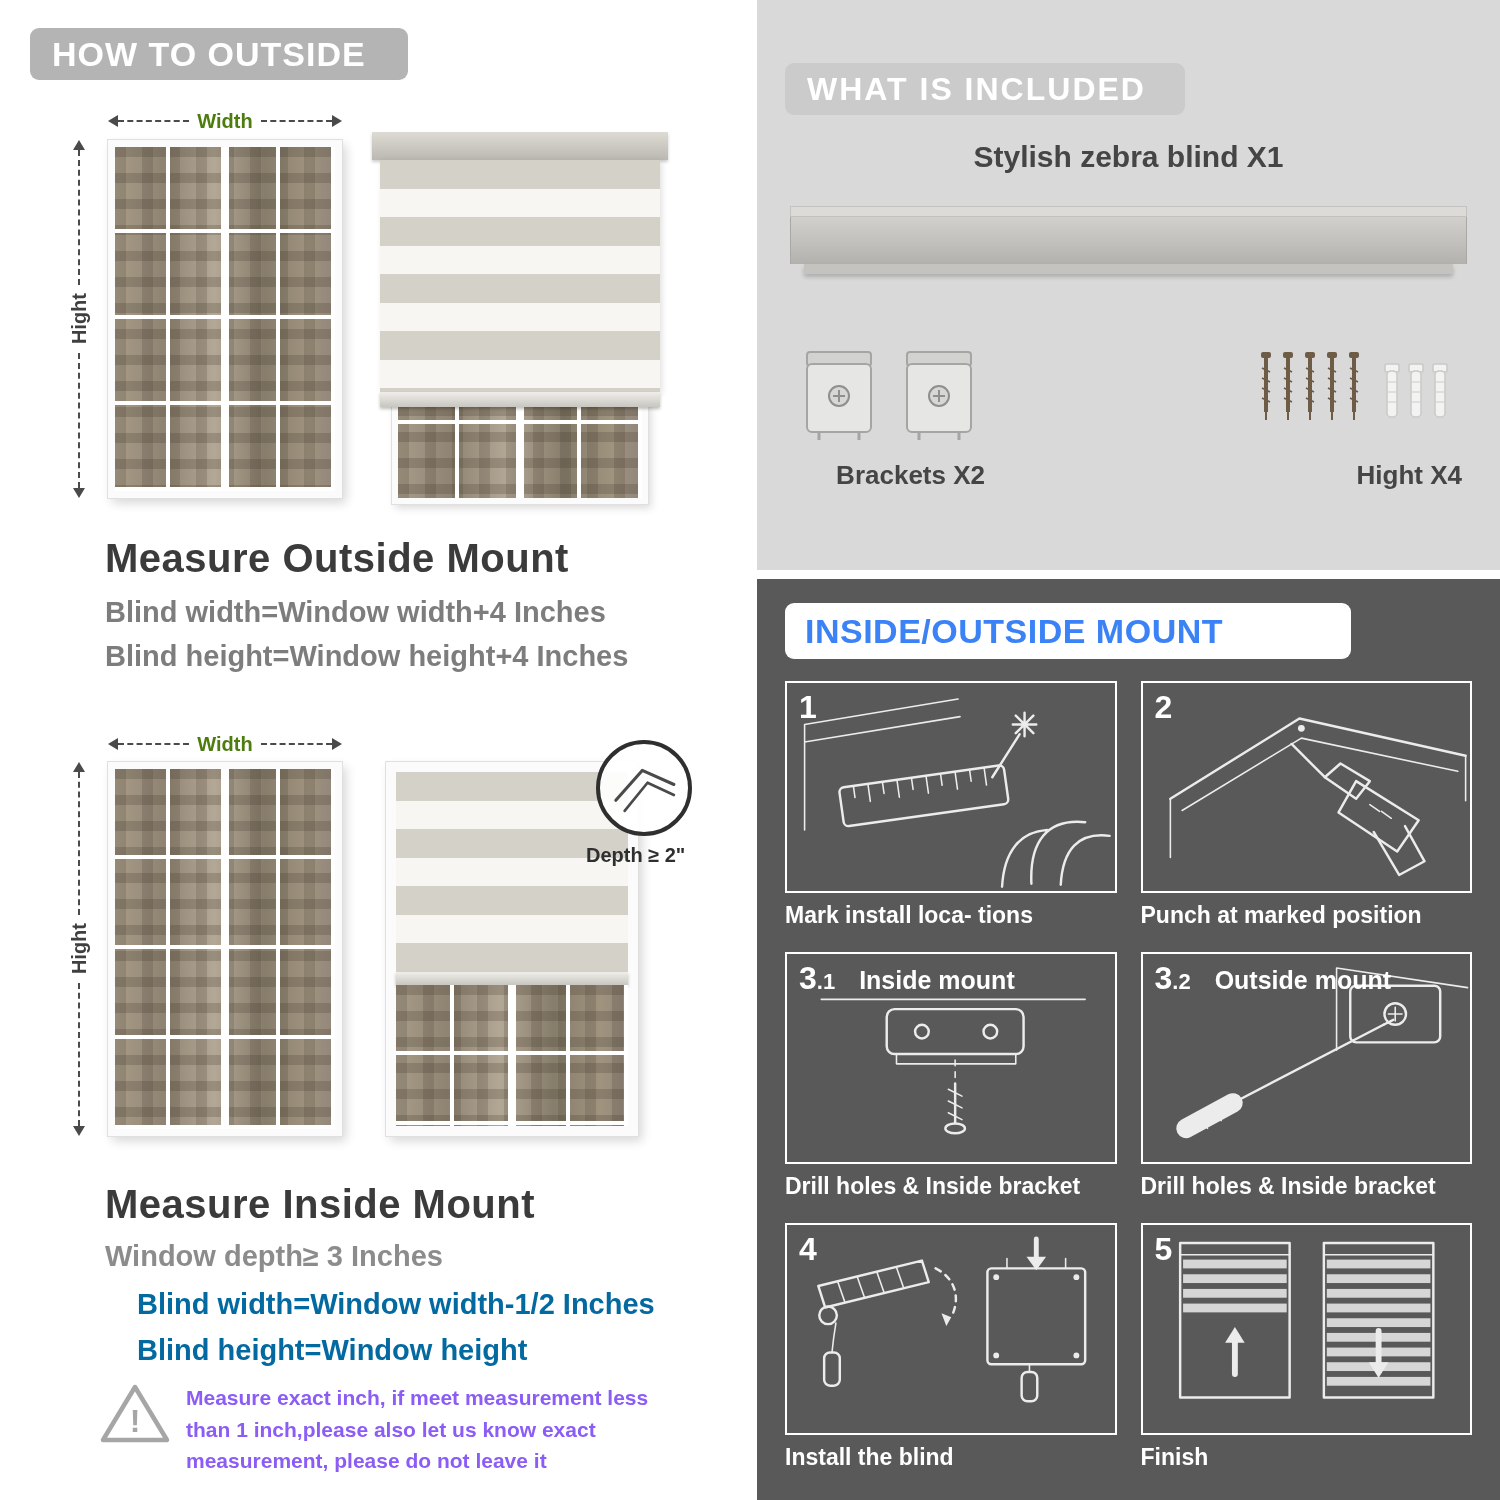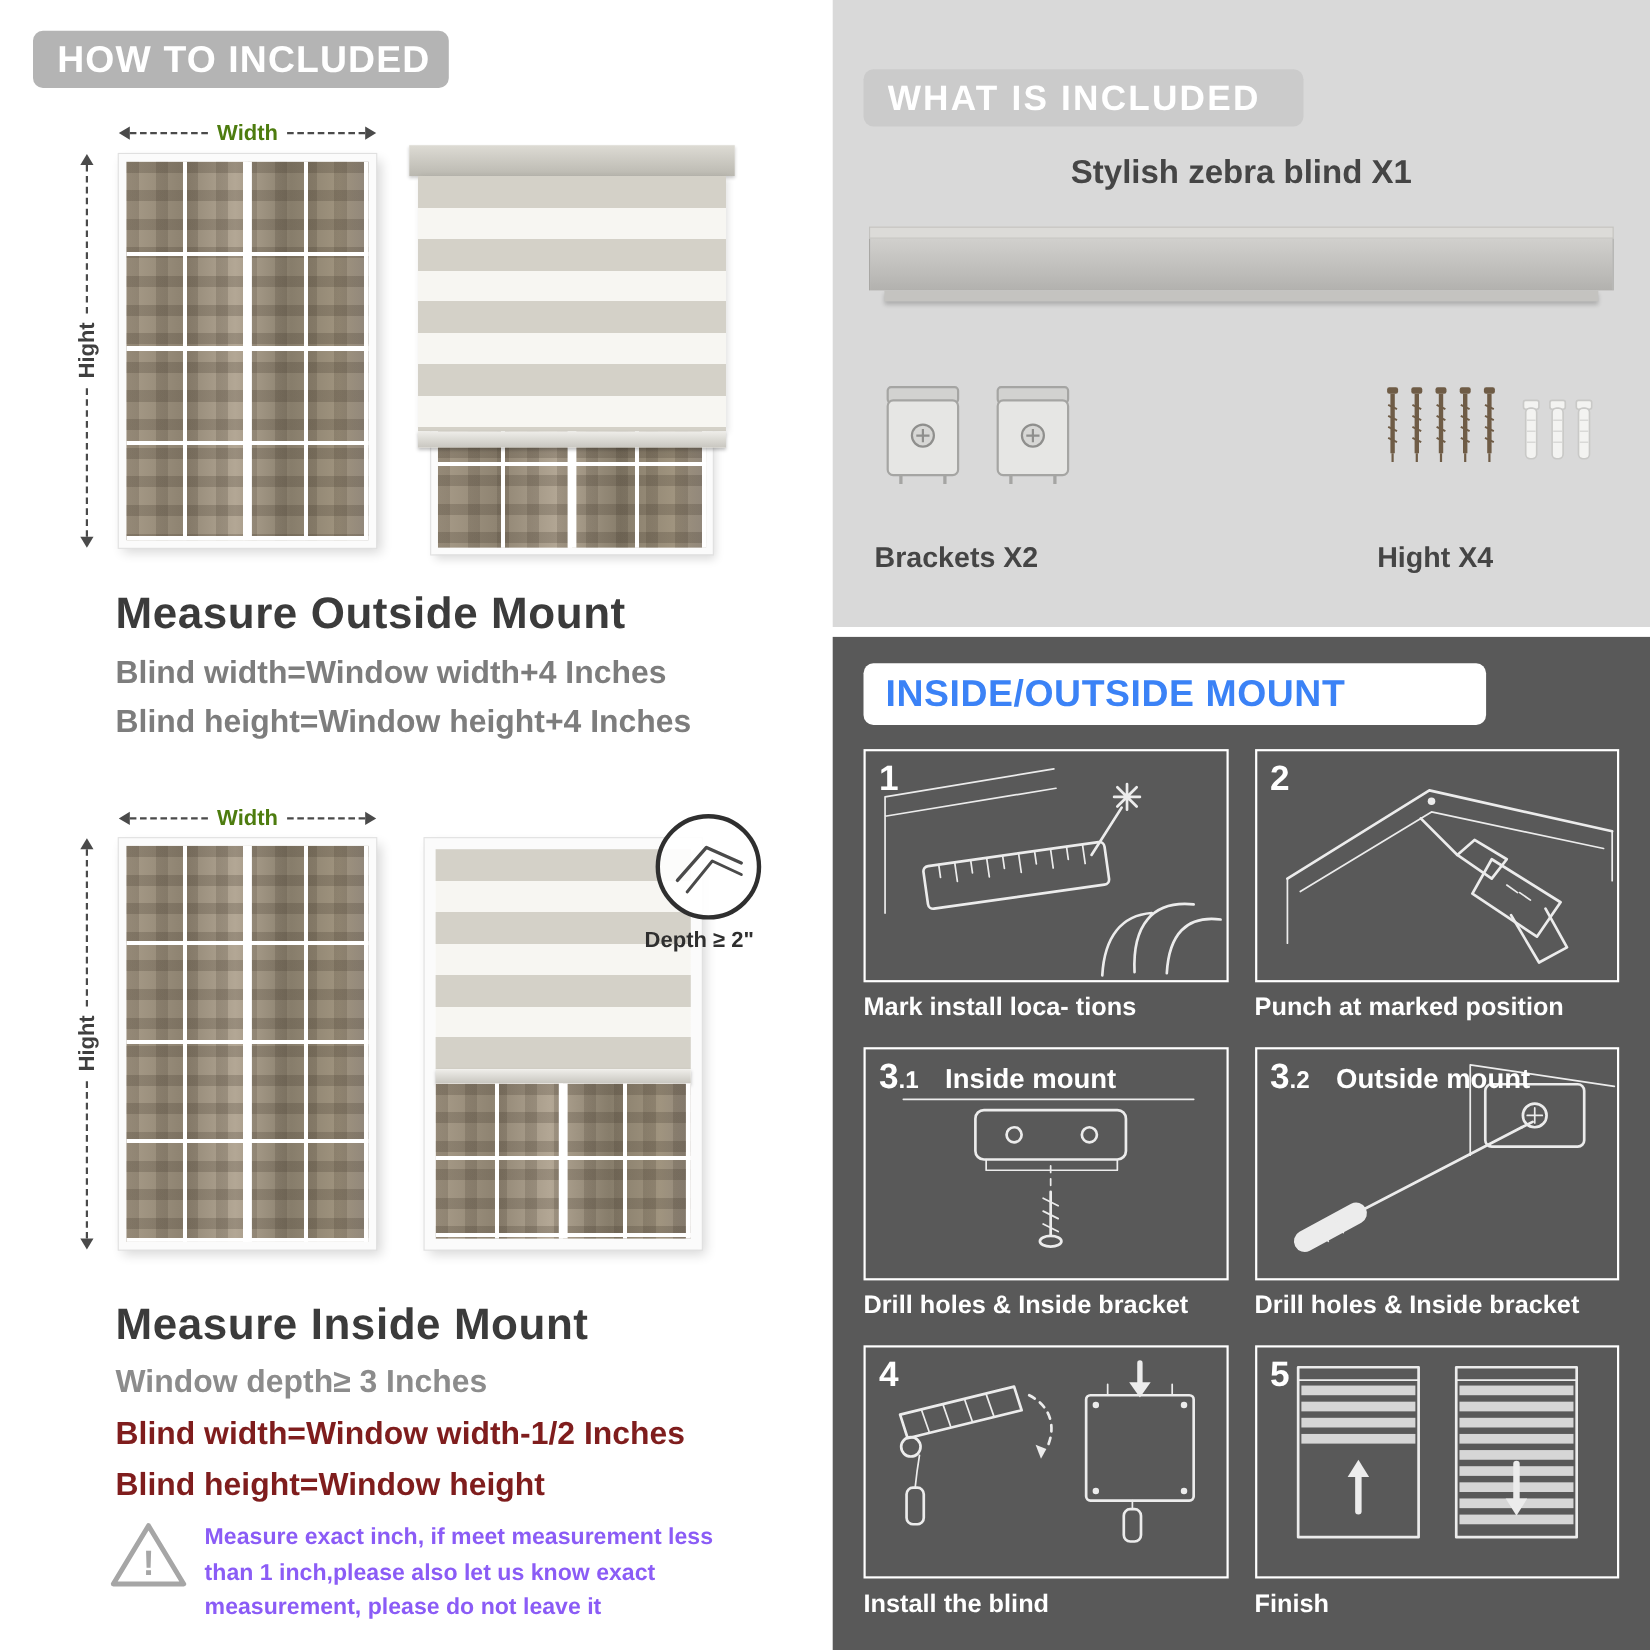--- a/index.html
+++ b/index.html
@@ -67,38 +67,38 @@
       repeating-linear-gradient(90deg, rgba(0,0,0,0) 0 54px, #fff 54px 58px),
       repeating-linear-gradient(180deg, rgba(0,0,0,0) 0 66px, #fff 66px 70px);}
   .bf2-mull{position:absolute;left:calc(50% - 4px);width:8px;top:213px;bottom:0;background:#fff;}
 
   .magnifier{position:absolute;left:596px;top:740px;width:96px;height:96px;border:4px solid #2f2f2f;border-radius:50%;
     background:rgba(255,255,255,.92);box-sizing:border-box;z-index:5;}
   .depth-label{position:absolute;left:586px;top:844px;font-size:20px;font-weight:bold;color:#2f2f2f;z-index:5;}
 
   .h-title{position:absolute;left:105px;font-size:40px;font-weight:bold;color:#3b3b3b;letter-spacing:.5px;}
   .h-line{position:absolute;left:105px;font-size:29px;font-weight:bold;color:#7d7d7d;}
-  .h-line.darker{color:#7f1d1d;}
+  .h-line.darker{color:#0369a1;margin-left:32px;}
   .h-line.lighter{color:#8c8c8c;}
 
   .warn-svg{position:absolute;left:98px;top:1380px;}
   .warn-text{position:absolute;left:186px;top:1382px;width:480px;font-size:21px;font-weight:bold;color:#8b5cf6;line-height:1.5;}
 
   
   .right-col{position:absolute;left:757px;top:0;width:743px;height:1500px;background:#fff;}
   .included{position:absolute;left:0;top:0;right:0;height:570px;background:#d9d9d9;}
   .pill-included{position:absolute;left:28px;top:26px;width:400px;height:52px;background:#cbcbcb;border-radius:9px;
     color:#fff;font-size:32px;font-weight:bold;line-height:52px;padding-left:22px;letter-spacing:2px;box-sizing:border-box;margin-top:37px;}
   .blind-label{position:absolute;left:0;right:0;top:140px;text-align:center;font-size:30px;font-weight:bold;color:#454545;}
   .headrail{position:absolute;left:33px;top:206px;width:677px;}
   .hr-top{height:11px;background:#dcdbd8;border:1px solid #c3c2bf;box-sizing:border-box;}
   .hr-front{height:47px;background:linear-gradient(180deg,#d1d0cd,#bcbbb8 70%,#b2b1ae);border-left:1px solid #a9a8a5;border-right:1px solid #a9a8a5;}
   .hr-lip{height:10px;width:96%;margin:0 auto;background:#c4c3c0;box-shadow:0 3px 4px rgba(0,0,0,.2);}
   .items-row{position:absolute;left:38px;right:38px;top:340px;display:flex;justify-content:space-between;}
-  .item{display:flex;flex-direction:column;align-items:flex-start;gap:31px;}
+  .item{display:flex;flex-direction:column;align-items:flex-end;}
   .item-label{margin-top:10px;font-size:26px;font-weight:bold;color:#454545;white-space:nowrap;}
 
   .mount{position:absolute;left:0;top:579px;right:0;bottom:0;background:#595959;}
   .pill-mount{position:absolute;left:28px;top:24px;width:566px;height:56px;background:#fff;border-radius:9px;
     color:#3b82f6;font-size:34px;font-weight:bold;line-height:56px;padding-left:20px;letter-spacing:.5px;box-sizing:border-box;}
   .steps-grid{position:absolute;left:28px;right:28px;top:102px;display:grid;grid-template-columns:1fr 1fr;column-gap:24px;row-gap:20px;}
   .panel{position:relative;height:212px;border:2px solid #fff;box-sizing:border-box;}
   .step-head{position:absolute;top:6px;left:12px;display:flex;align-items:baseline;color:#fff;z-index:2;}
   .num{font-size:32px;font-weight:bold;}
   .sub{font-size:22px;font-weight:bold;}
@@ -112,21 +112,21 @@
   .fillw{fill:#ececec;stroke:none;}
   .band{fill:rgba(236,236,236,.85);stroke:none;}
 </style>
 </head>
 <body>
 
 <div class="root">
 
   <section class="left-col">
 
-    <div class="pill-howto">HOW TO INCLUDED</div>
+    <div class="pill-howto">HOW TO OUTSIDE</div>
 
     <div class="harrow" style="left:108px;top:110px;width:234px;">
       <i class="ah ah-l"></i>
       <i class="dashline"></i>
       <span class="mlabel">Width</span>
       <i class="dashline"></i>
       <i class="ah ah-r"></i>
     </div>
 
     <div class="varrow" style="left:68px;top:140px;height:358px;">

